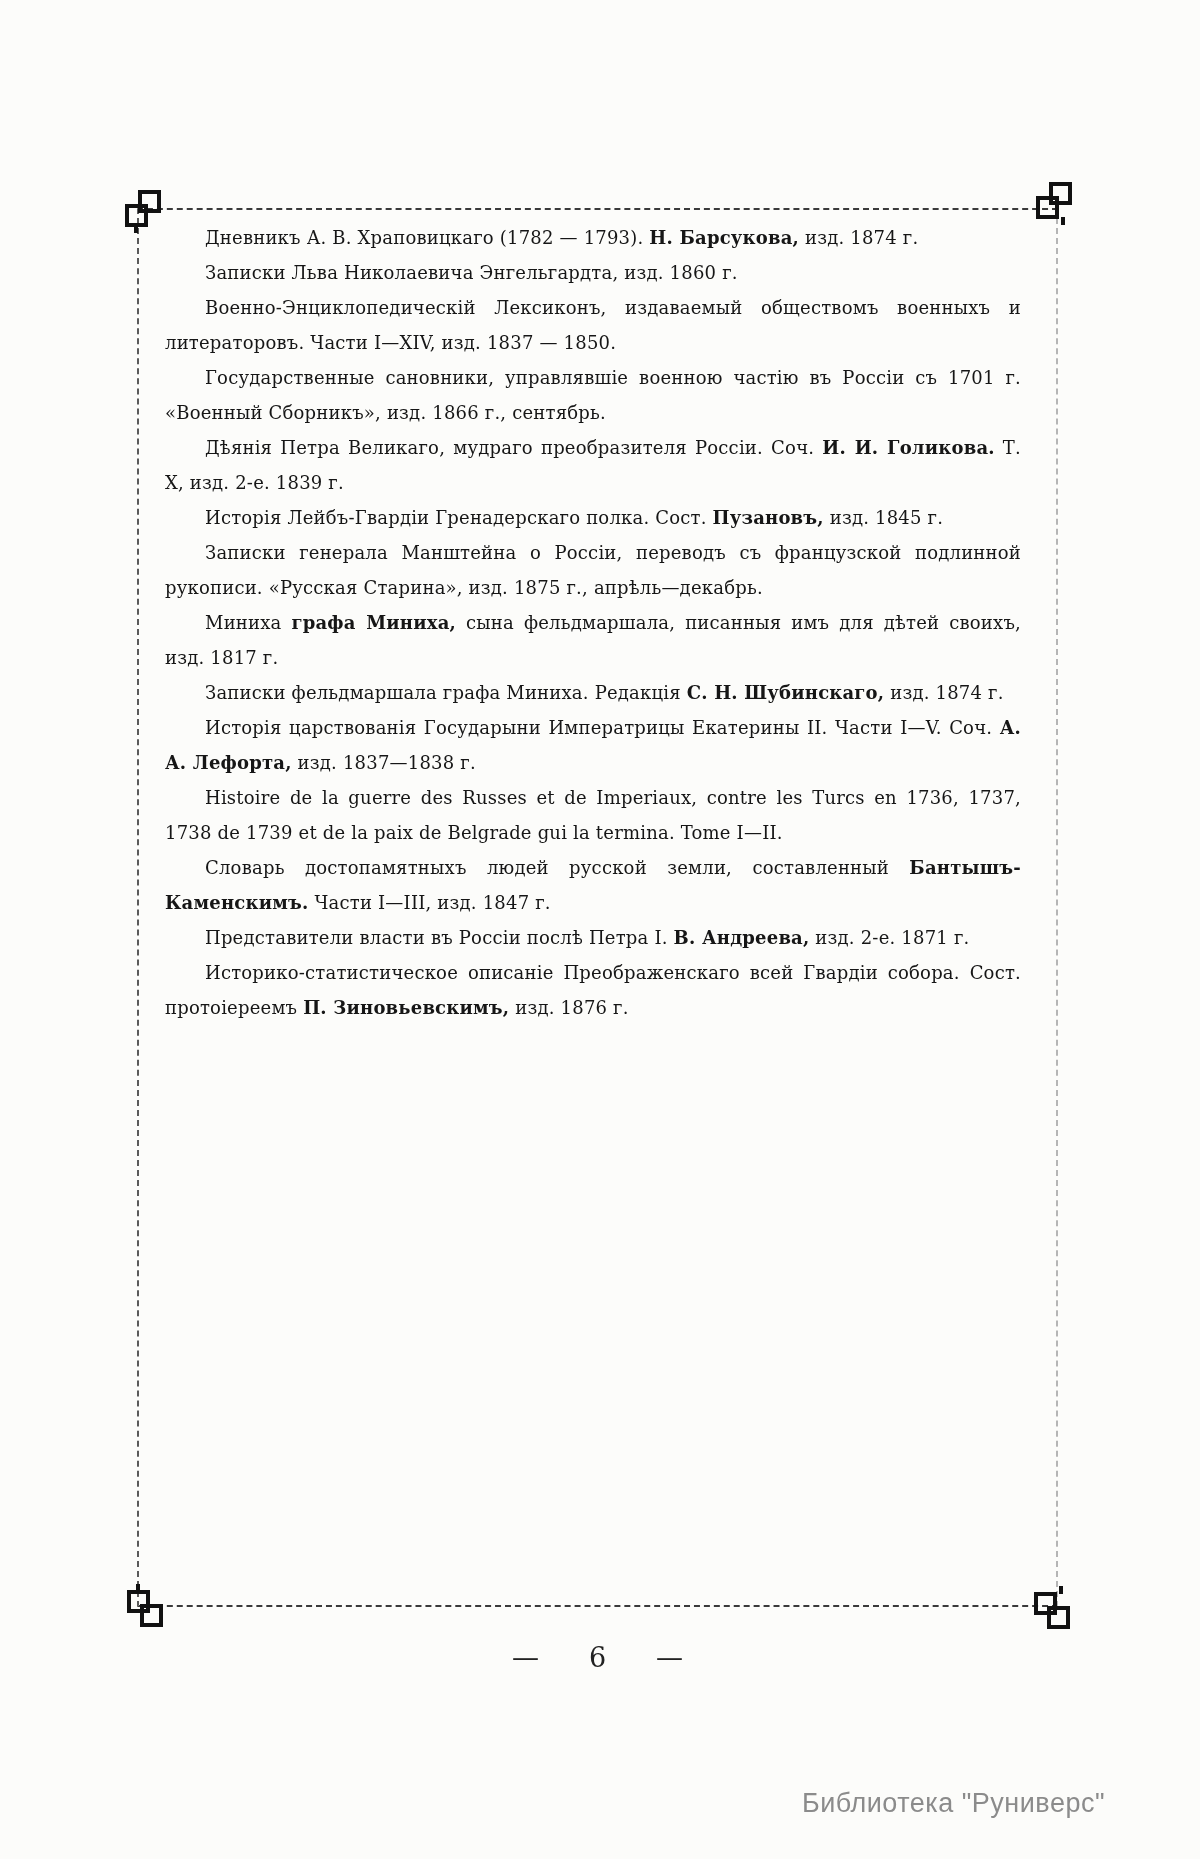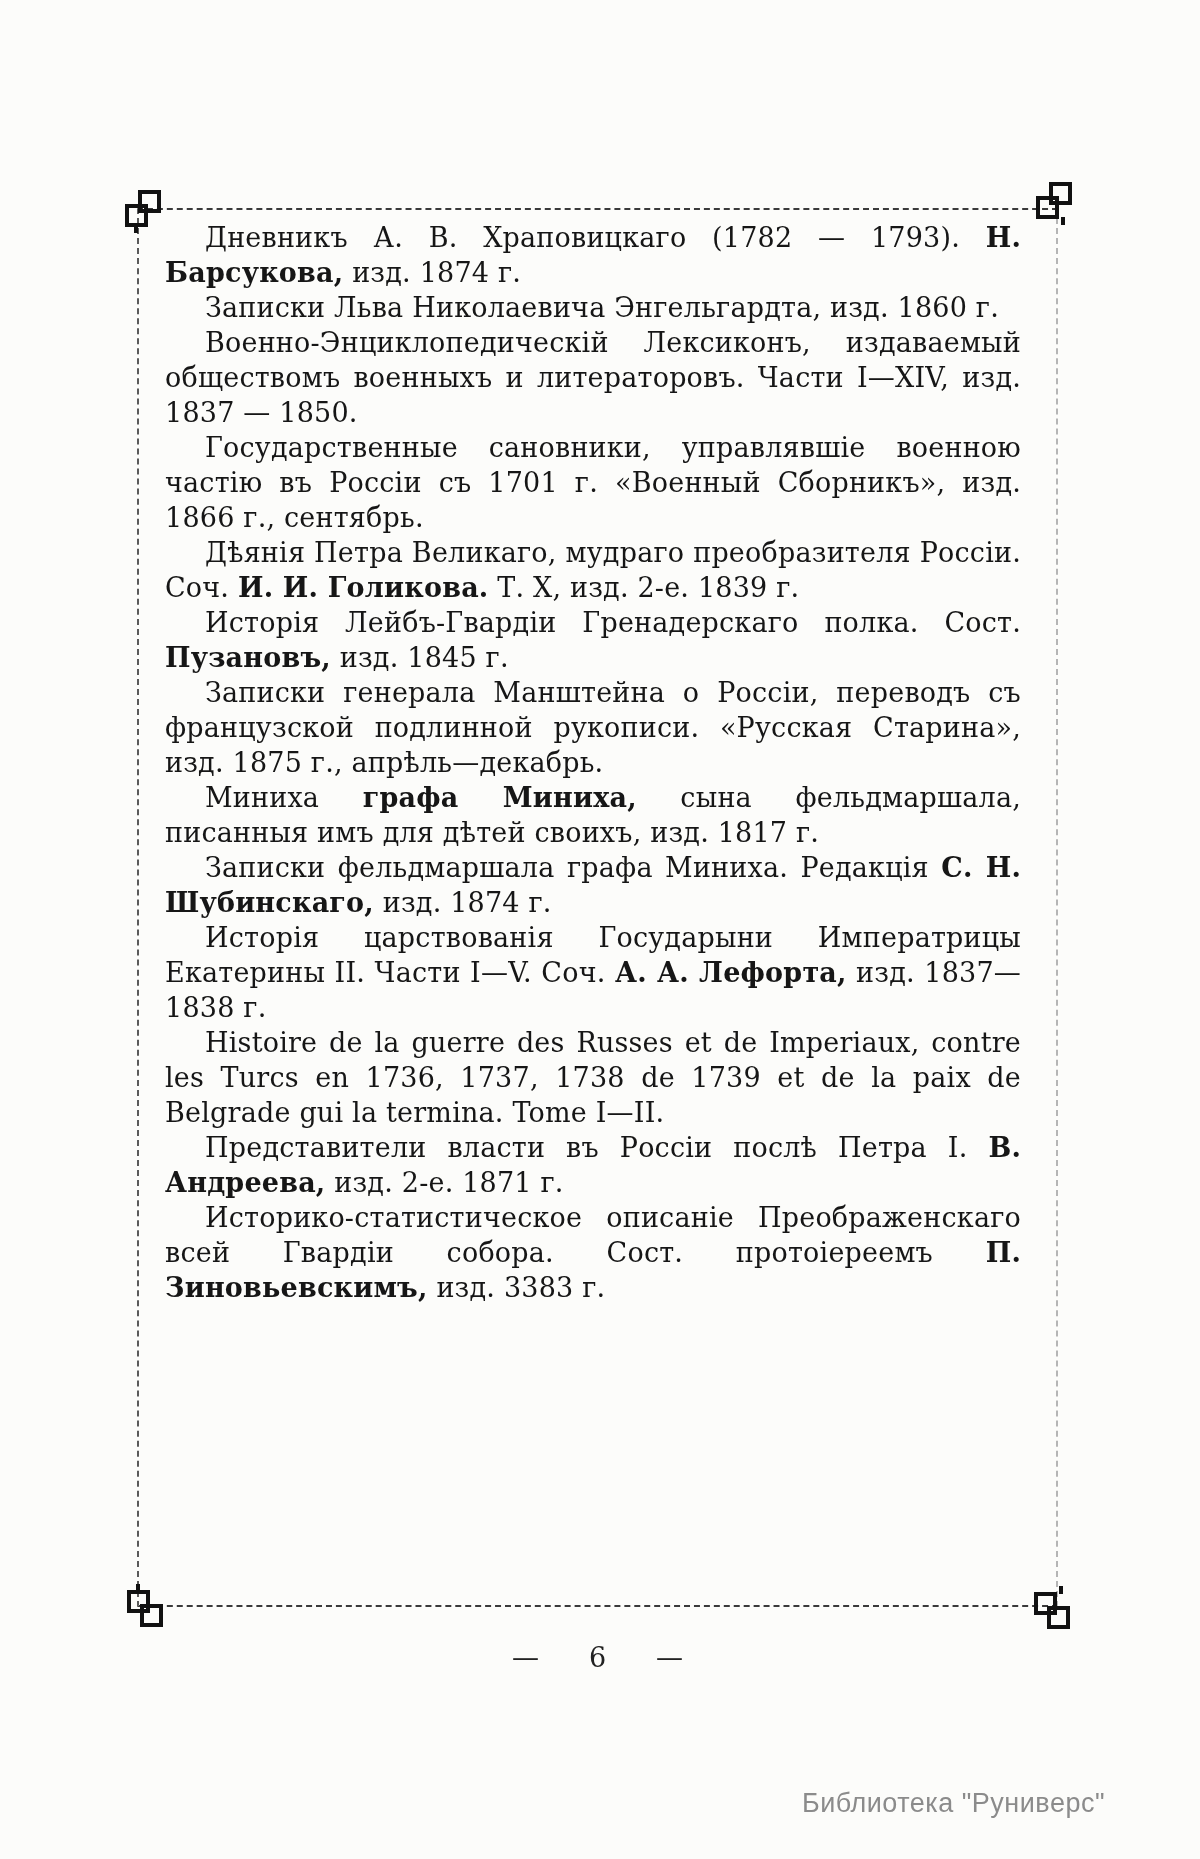--- a/index.html
+++ b/index.html
@@ -39,21 +39,21 @@
   .corner.bl { left: -14px; bottom: -26px; }
   .corner.br { right: -18px; bottom: -28px; }
   
   .text-block {
     position: absolute;
     left: 26px;
     top: 10px;
     width: 856px;
   }
   .entry {
-    font-size: 27px;
+    font-size: 18px;
     line-height: 35px;
     text-align: justify;
     text-indent: 40px;
     letter-spacing: 0.2px;
   }
   .bold-name { font-weight: bold; }
   
   .page-footer {
     position: absolute;
     left: 137px;
@@ -118,22 +118,23 @@
         <p class="entry"><span>Записки Льва Николаевича Энгельгардта, изд. 1860 г.</span></p>
         <p class="entry"><span>Военно-Энциклопедическій Лексиконъ, издаваемый обществомъ военныхъ и литераторовъ. Части I—XIV, изд. 1837 — 1850.</span></p>
         <p class="entry"><span>Государственные сановники, управлявшіе военною частію въ Россіи съ 1701 г. «Военный Сборникъ», изд. 1866 г., сентябрь.</span></p>
         <p class="entry"><span>Дѣянія Петра Великаго, мудраго преобразителя Россіи. Соч. </span><span class="bold-name">И. И. Голикова.</span><span> Т. X, изд. 2-е. 1839 г.</span></p>
         <p class="entry"><span>Исторія Лейбъ-Гвардіи Гренадерскаго полка. Сост. </span><span class="bold-name">Пузановъ,</span><span> изд. 1845 г.</span></p>
         <p class="entry"><span>Записки генерала Манштейна о Россіи, переводъ съ французской подлинной рукописи. «Русская Старина», изд. 1875 г., апрѣль—декабрь.</span></p>
         <p class="entry"><span>Миниха </span><span class="bold-name">графа Миниха,</span><span> сына фельдмаршала, писанныя имъ для дѣтей своихъ, изд. 1817 г.</span></p>
         <p class="entry"><span>Записки фельдмаршала графа Миниха. Редакція </span><span class="bold-name">С. Н. Шубинскаго,</span><span> изд. 1874 г.</span></p>
         <p class="entry"><span>Исторія царствованія Государыни Императрицы Екатерины II. Части I—V. Соч. </span><span class="bold-name">А. А. Лефорта,</span><span> изд. 1837—1838 г.</span></p>
         <p class="entry"><span>Histoire de la guerre des Russes et de Imperiaux, contre les Turcs en 1736, 1737, 1738 de 1739 et de la paix de Belgrade gui la termina. Tome I—II.</span></p>
+        <p class="entry"><span>Словарь достопамятныхъ людей русской земли, составленный </span><span class="bold-name">Бантышъ-Каменскимъ.</span><span> Части I—III, изд. 1847 г.</span></p>
         <p class="entry"><span>Представители власти въ Россіи послѣ Петра I. </span><span class="bold-name">В. Андреева,</span><span> изд. 2-е. 1871 г.</span></p>
-        <p class="entry"><span>Историко-статистическое описаніе Преображенскаго всей Гвардіи собора. Сост. протоіереемъ </span><span class="bold-name">П. Зиновьевскимъ,</span><span> изд. 3383 г.</span></p>
+        <p class="entry"><span>Историко-статистическое описаніе Преображенскаго всей Гвардіи собора. Сост. протоіереемъ </span><span class="bold-name">П. Зиновьевскимъ,</span><span> изд. 1876 г.</span></p>
       </div>
 
   </div>
 
   <div class="page-footer">
     <span>—</span>
     <span>6</span>
     <span>—</span>
   </div>
 

